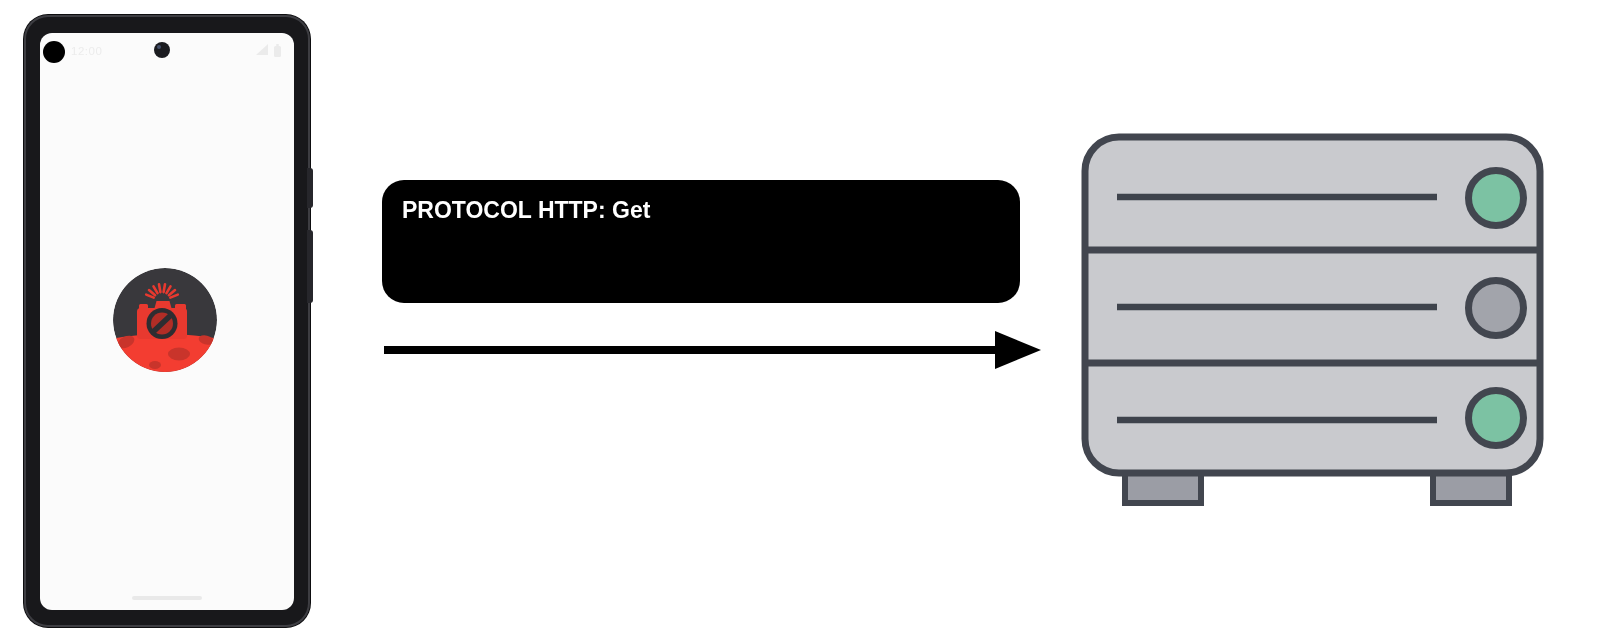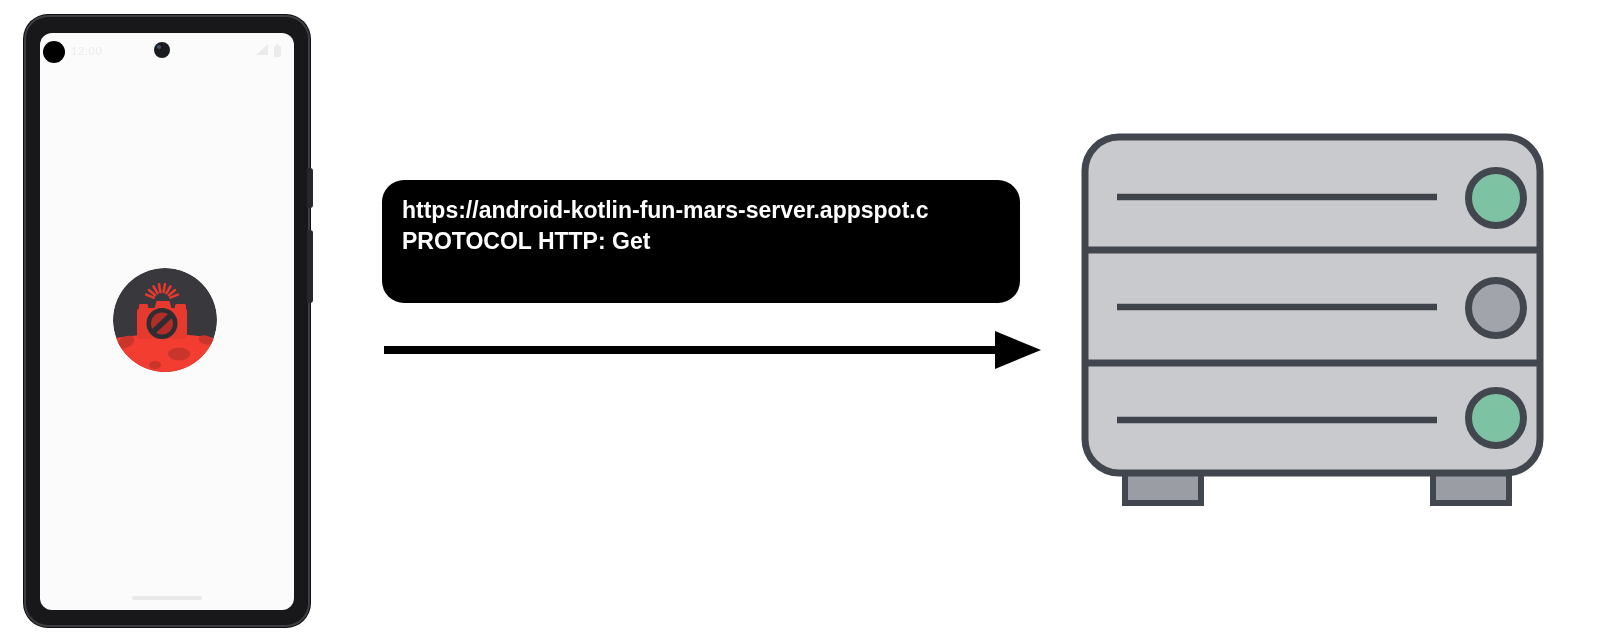--- a/index.html
+++ b/index.html
@@ -96,21 +96,20 @@
           <circle cx="49" cy="55.5" r="11" fill="#b12d26"></circle>
           <line x1="40.5" y1="63.5" x2="57.5" y2="47.5" stroke-width="5.5" stroke="#2e2d31"></line>
         </g>
       </svg>
 
       <div class="nav-handle"></div>
     </div>
   </div>
 
   <div class="bubble">
-    <div>https://android-kotlin-fun-mars-server.appspot.c</div>
     <div>PROTOCOL HTTP: Get</div>
   </div>
 
   <svg class="arrow-svg" width="670" height="50" viewBox="0 0 670 50">
     <line x1="4" y1="25" x2="622" y2="25" stroke-width="8" stroke="#000000"></line>
     <polygon points="615,6 661,25 615,44" fill="#000000"></polygon>
   </svg>
 
   <svg class="server-svg" width="520" height="400" viewBox="0 0 520 400">
 

